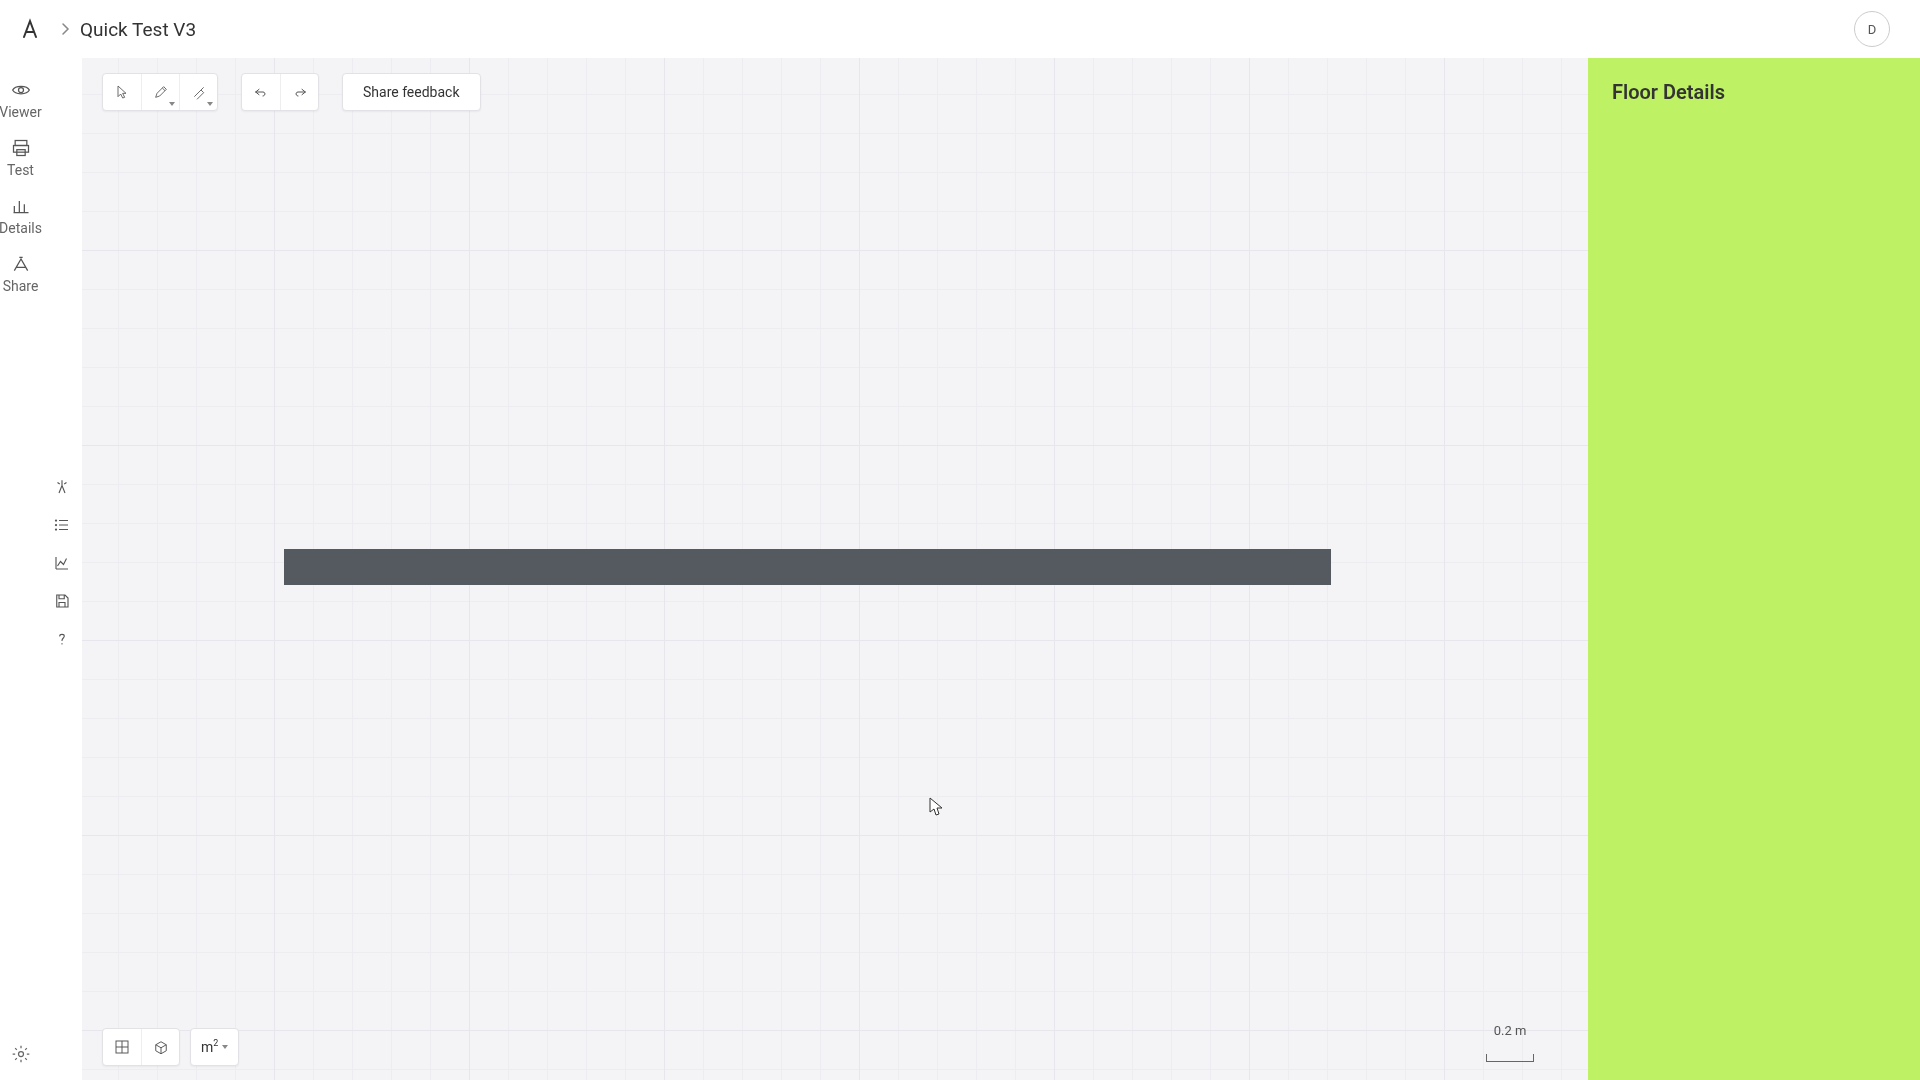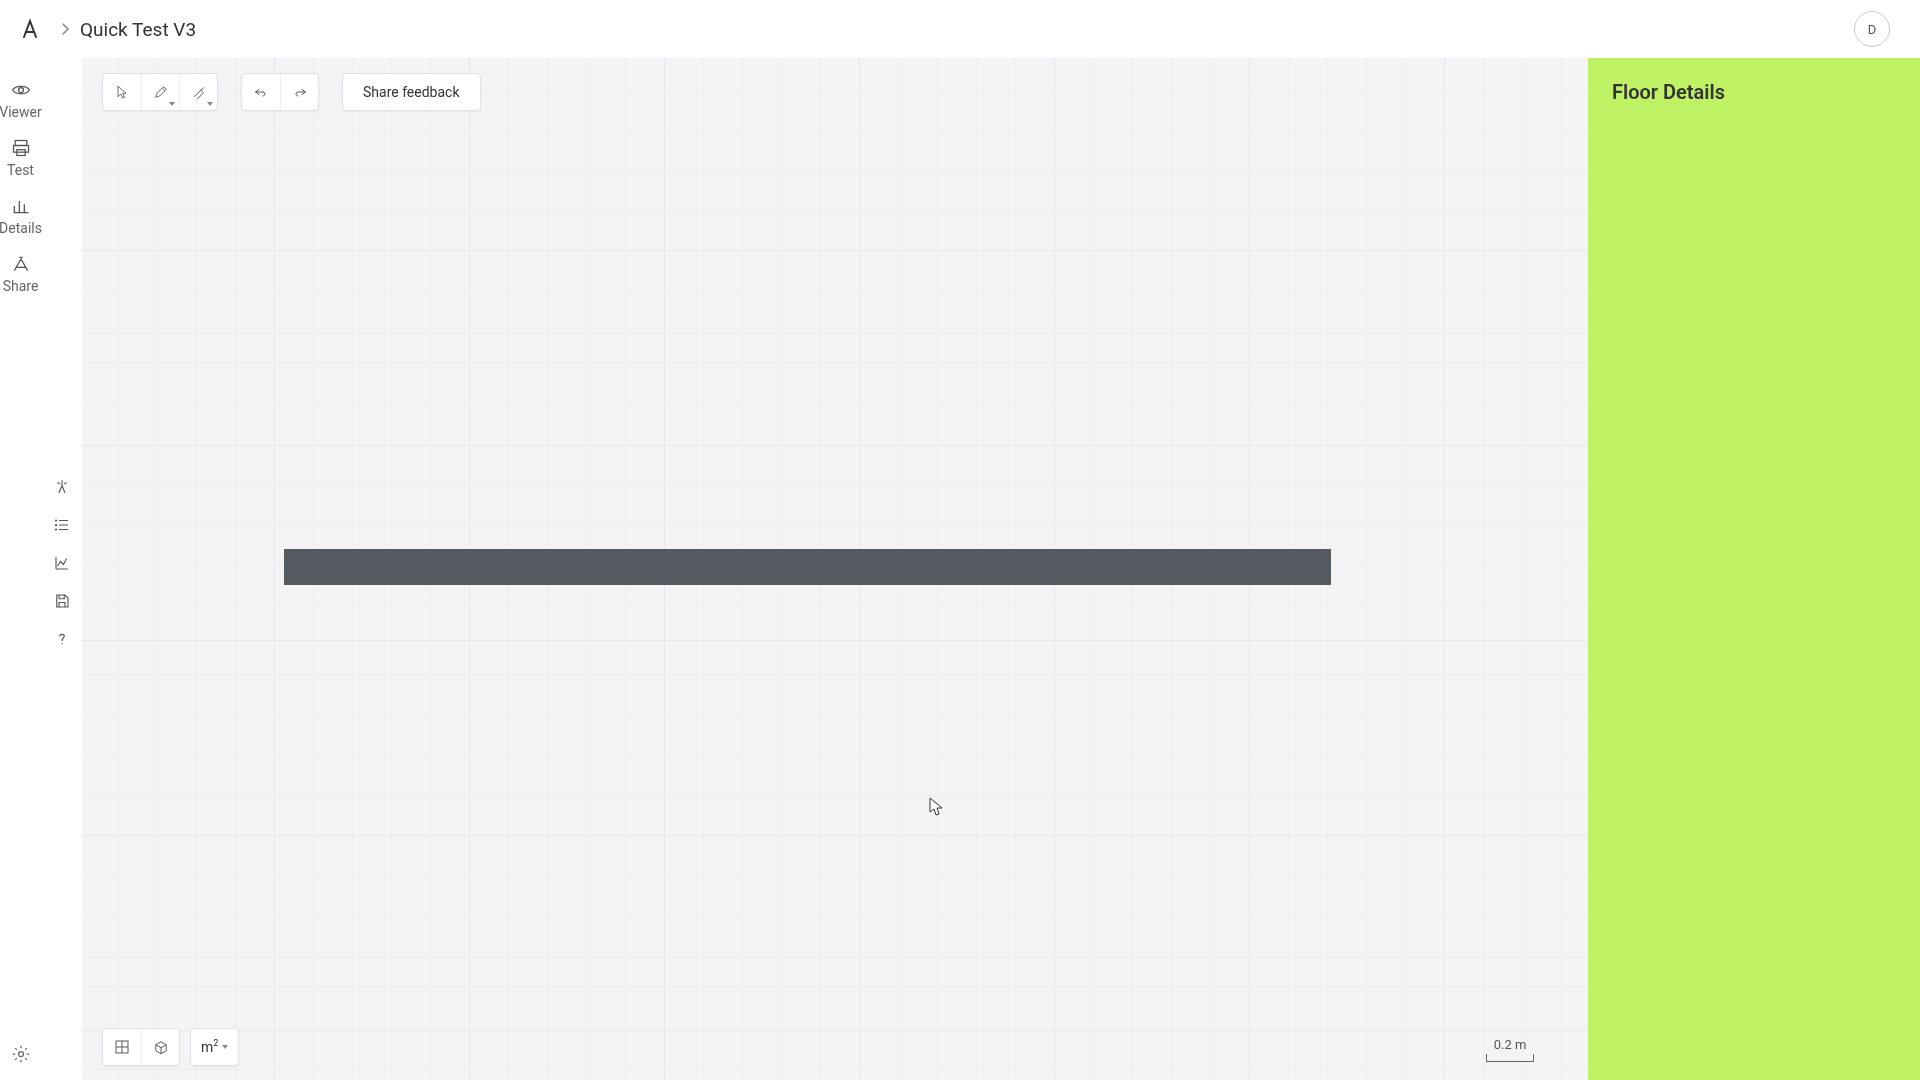--- a/index.html
+++ b/index.html
@@ -189,21 +189,21 @@
   position: absolute;
   bottom: 18px;
   right: 54px;
   display: flex;
   flex-direction: column;
   align-items: center;
 }
 .scale-label {
   font-size: 13px;
   color: #555;
-  margin-bottom: 2px;
+  margin-bottom: 16px;
 }
 .scale-bracket {
   width: 48px; height: 8px;
   border-left: 1px solid #666;
   border-right: 1px solid #666;
   border-bottom: 1px solid #666;
 }
 
 .right-panel {
   width: 332px;

